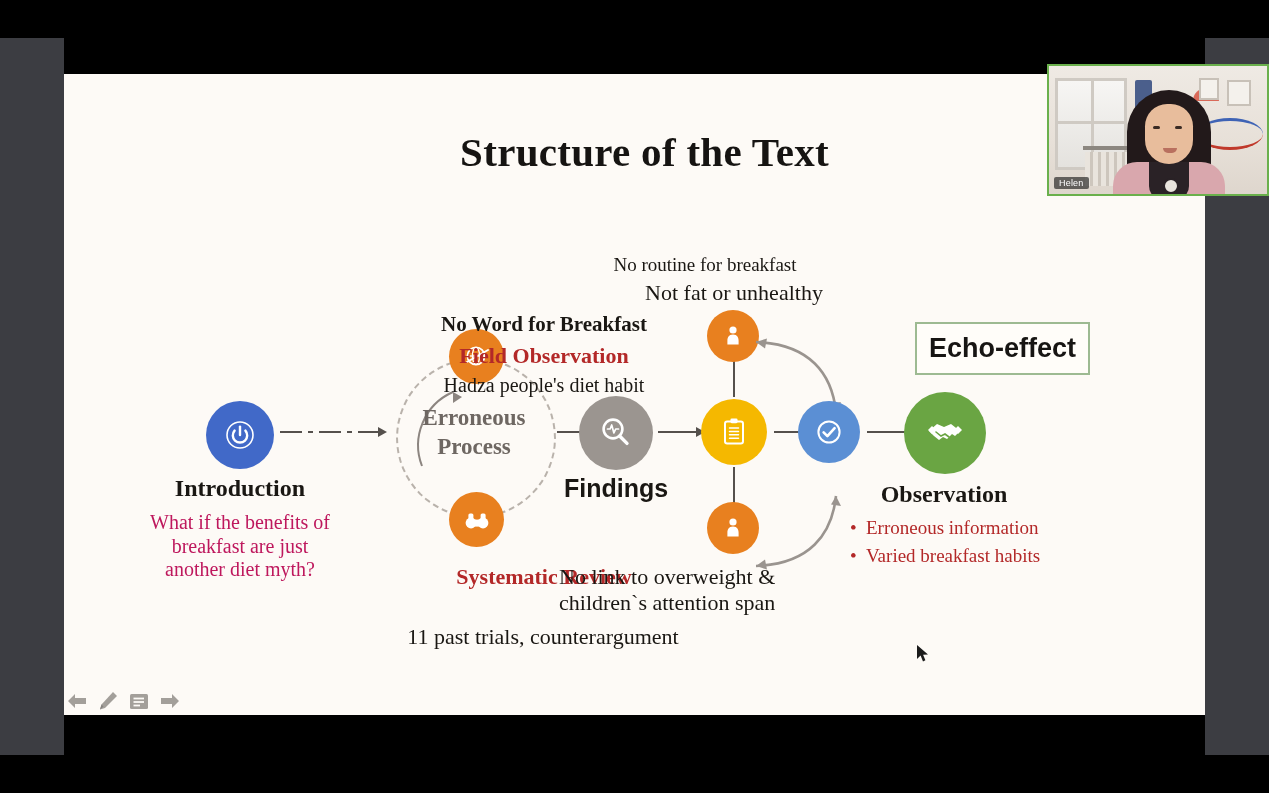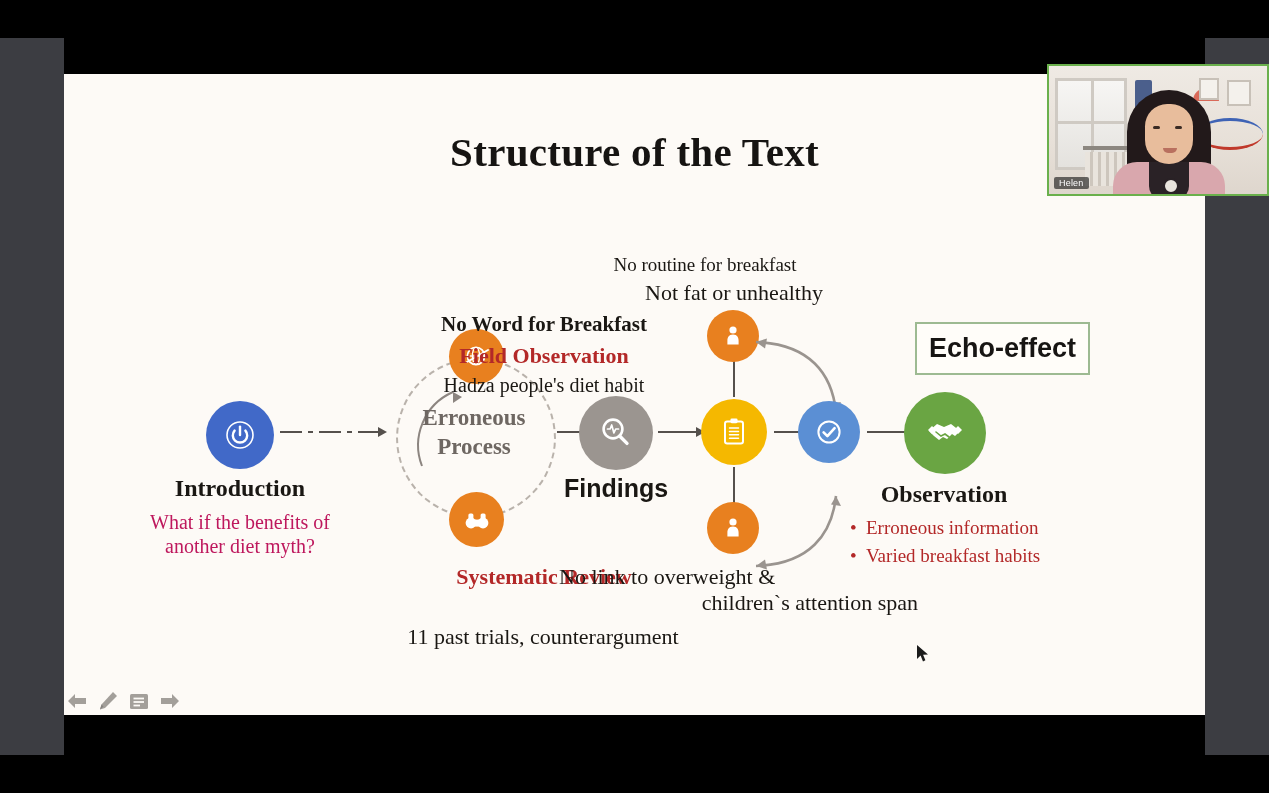--- a/index.html
+++ b/index.html
@@ -8,21 +8,21 @@
 
   
   .sidebar-dark{position:absolute;background:#3c3d42;}
   #side-left{left:0;top:38px;width:64px;height:717px;}
   #side-right{left:1205px;top:38px;width:64px;height:717px;}
 
   
   #slide{position:absolute;left:64px;top:74px;width:1141px;height:641px;
          background:#fdfaf6;overflow:hidden;}
 
-  #slide-title{position:absolute;left:0;top:54px;width:1141px;text-align:center;
+  #slide-title{position:absolute;left:10px;top:54px;width:1141px;text-align:center;
         font-size:41px;font-weight:bold;color:#161412;letter-spacing:.3px;
         font-family:"Liberation Serif",serif;}
 
   .node{position:absolute;border-radius:50%;display:flex;align-items:center;
         justify-content:center;}
   .node svg{display:block;}
 
   .lbl{position:absolute;text-align:center;font-family:"Liberation Serif",serif;
        color:#1a1713;line-height:1.18;}
   .lbl.head{font-weight:bold;}
@@ -116,20 +116,21 @@
         <svg width="34" height="34" viewBox="0 0 34 34">
           <circle cx="17" cy="17" r="13" fill="none" stroke="#fff" stroke-width="1.6"></circle>
           <path d="M11.6 12.6a7.2 7.2 0 1 0 10.8 0" fill="none" stroke="#fff" stroke-width="2.4" stroke-linecap="round"></path>
           <line x1="17" y1="8.6" x2="17" y2="17" stroke="#fff" stroke-width="2.4" stroke-linecap="round"></line>
         </svg>
       </span>
     </div>
     <div class="lbl head" style="left:86px;top:400px;width:180px;font-size:24px;">Introduction</div>
     <div class="lbl red" style="left:68px;top:437px;width:216px;font-size:20px;">
       <div>What if the benefits of</div>
+      <div>breakfast are just</div>
       <div>another diet myth?</div>
     </div>
 
     <div style="position:absolute;left:216px;top:357px;width:100px;height:2px;
          background:repeating-linear-gradient(90deg,#55504c 0 22px,transparent 22px 28px,#55504c 28px 33px,transparent 33px 39px);"></div>
     <div class="ahead right" style="left:314px;top:353px;"></div>
 
     <div id="dashed-ring" style="left:332px;top:284px;width:156px;height:156px;"></div>
     <svg style="position:absolute;left:332px;top:284px;" width="160" height="160" viewBox="0 0 160 160">
       <path d="M26 108 A58 58 0 0 1 57 34" fill="none" stroke="#8c8580" stroke-width="2"></path>
@@ -219,21 +220,21 @@
 
     <div class="node" style="left:643px;top:428px;width:52px;height:52px;background:#e8801f;">
       <span>
         <svg width="26" height="26" viewBox="0 0 26 26">
           <circle cx="13" cy="7" r="3.6" fill="#fff"></circle>
           <path d="M13 11.6 c-4.4 0 -5.6 3.2 -5.6 6.2 l0 3.6 l11.2 0 l0 -3.6 c0 -3 -1.2 -6.2 -5.6 -6.2 z" fill="#fff"></path>
         </svg>
       </span>
     </div>
     <div class="lbl" style="left:495px;top:490px;width:340px;font-size:22px;text-align:left;">No link to overweight &amp;</div>
-    <div class="lbl" style="left:514px;top:516px;width:340px;font-size:22px;text-align:right;">children`s attention span</div>
+    <div class="lbl" style="left:495px;top:516px;width:340px;font-size:22px;text-align:left;">children`s attention span</div>
 
     <div class="arrow-line" style="left:710px;top:357px;width:40px;"></div>
     <div class="ahead right" style="left:748px;top:353px;"></div>
 
     <svg style="position:absolute;left:676px;top:252px;" width="120" height="110" viewBox="0 0 120 110">
       <path d="M16 16 C70 18 92 48 96 86" fill="none" stroke="#9a948f" stroke-width="2.6"></path>
       <path d="M16 16 l11 -3.5 l-2 10 z" fill="#9a948f"></path>
       <path d="M96 86 l5 -10 l-10 1.6 z" fill="#9a948f"></path>
     </svg>
     <svg style="position:absolute;left:676px;top:398px;" width="120" height="110" viewBox="0 0 120 110">

